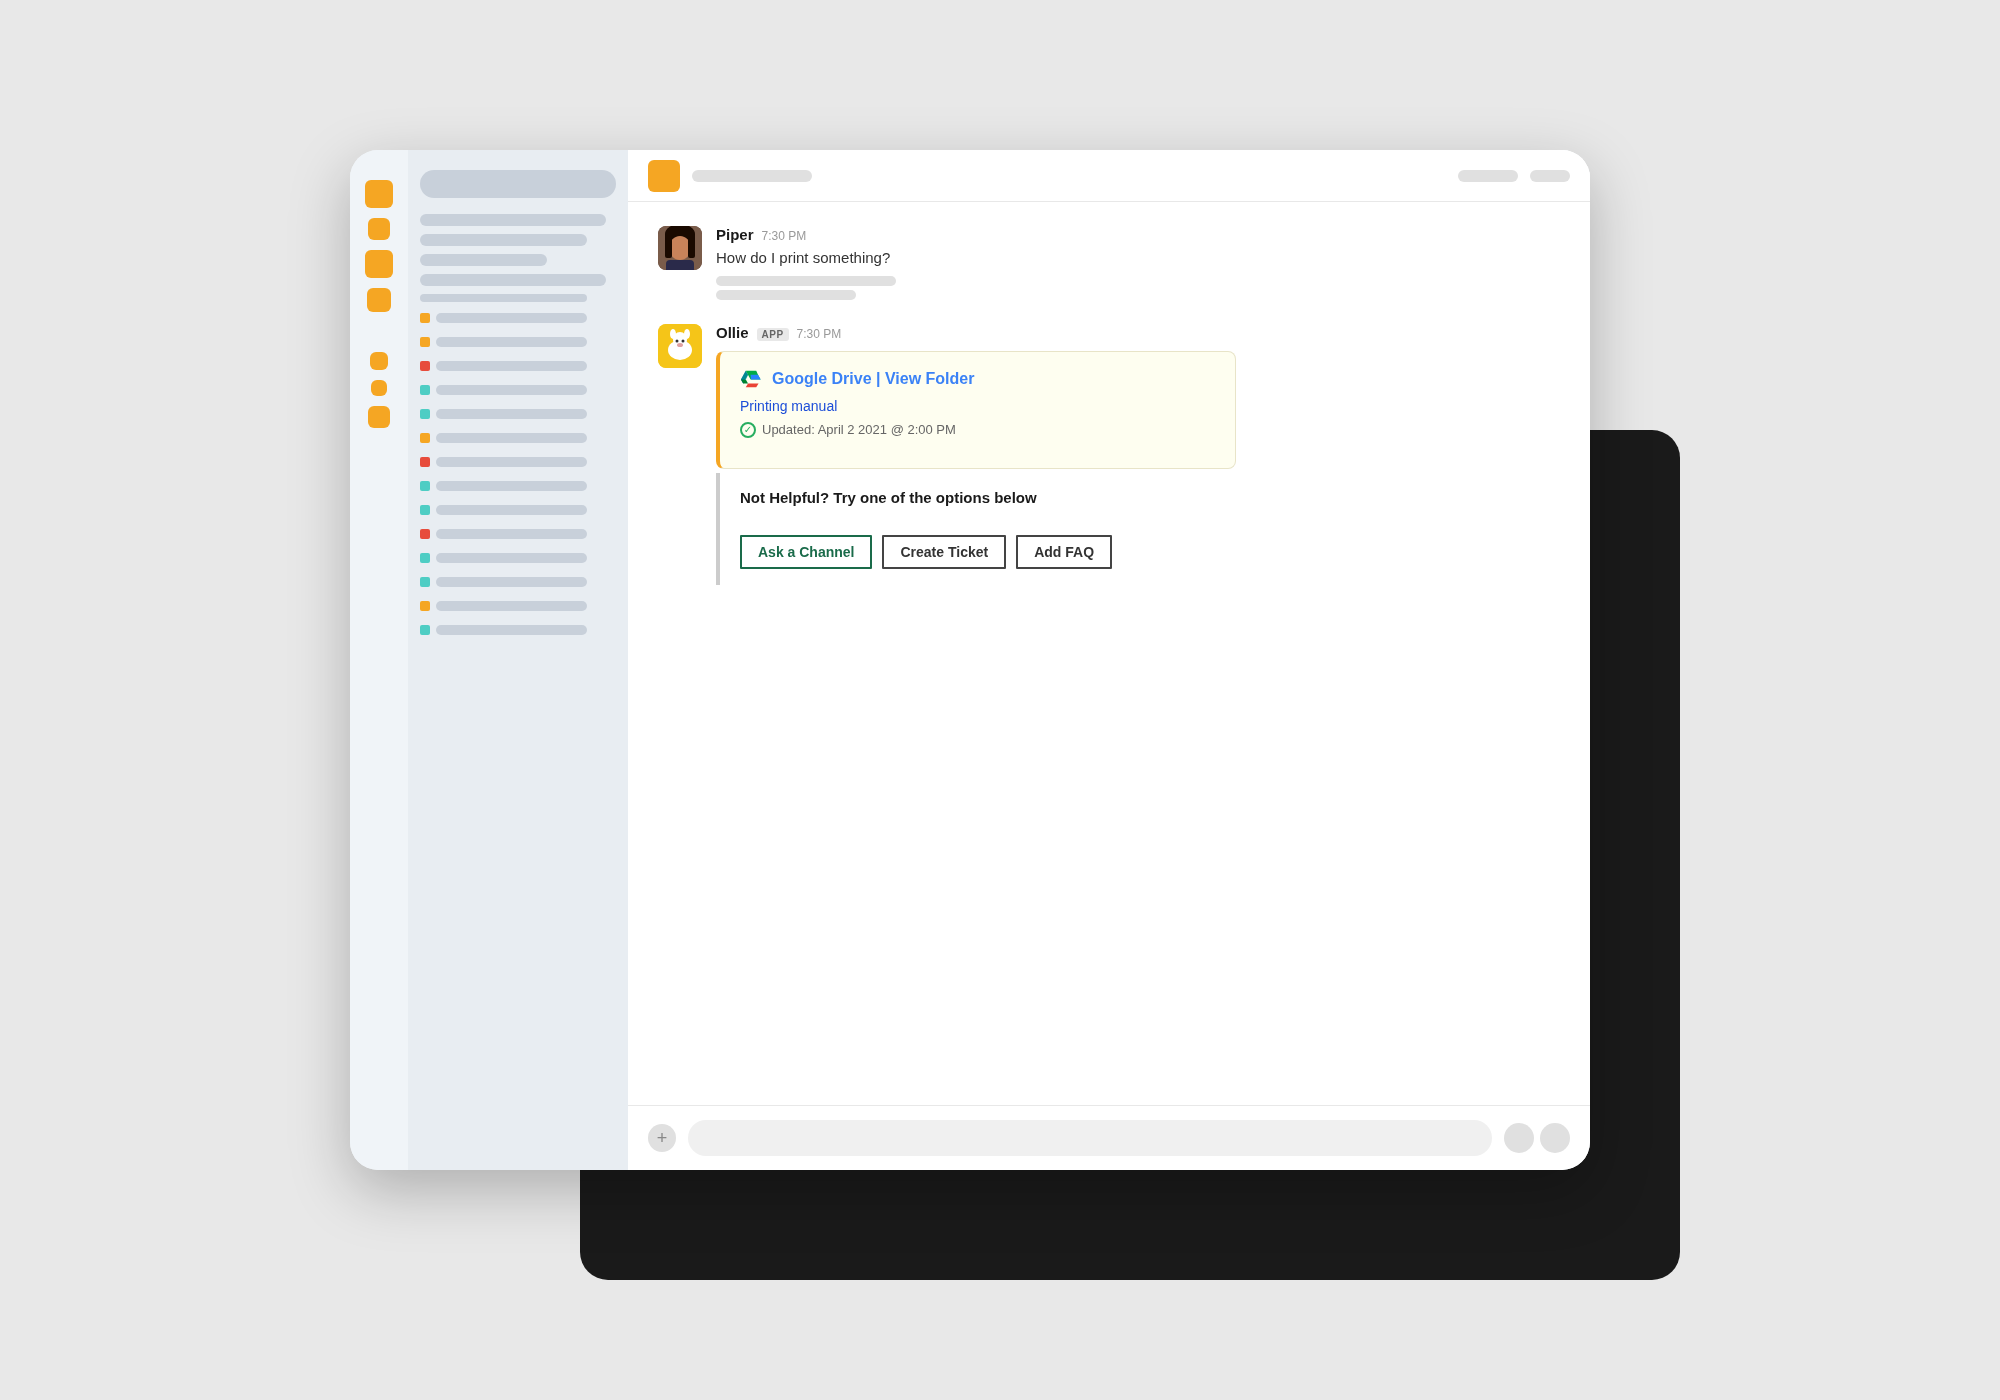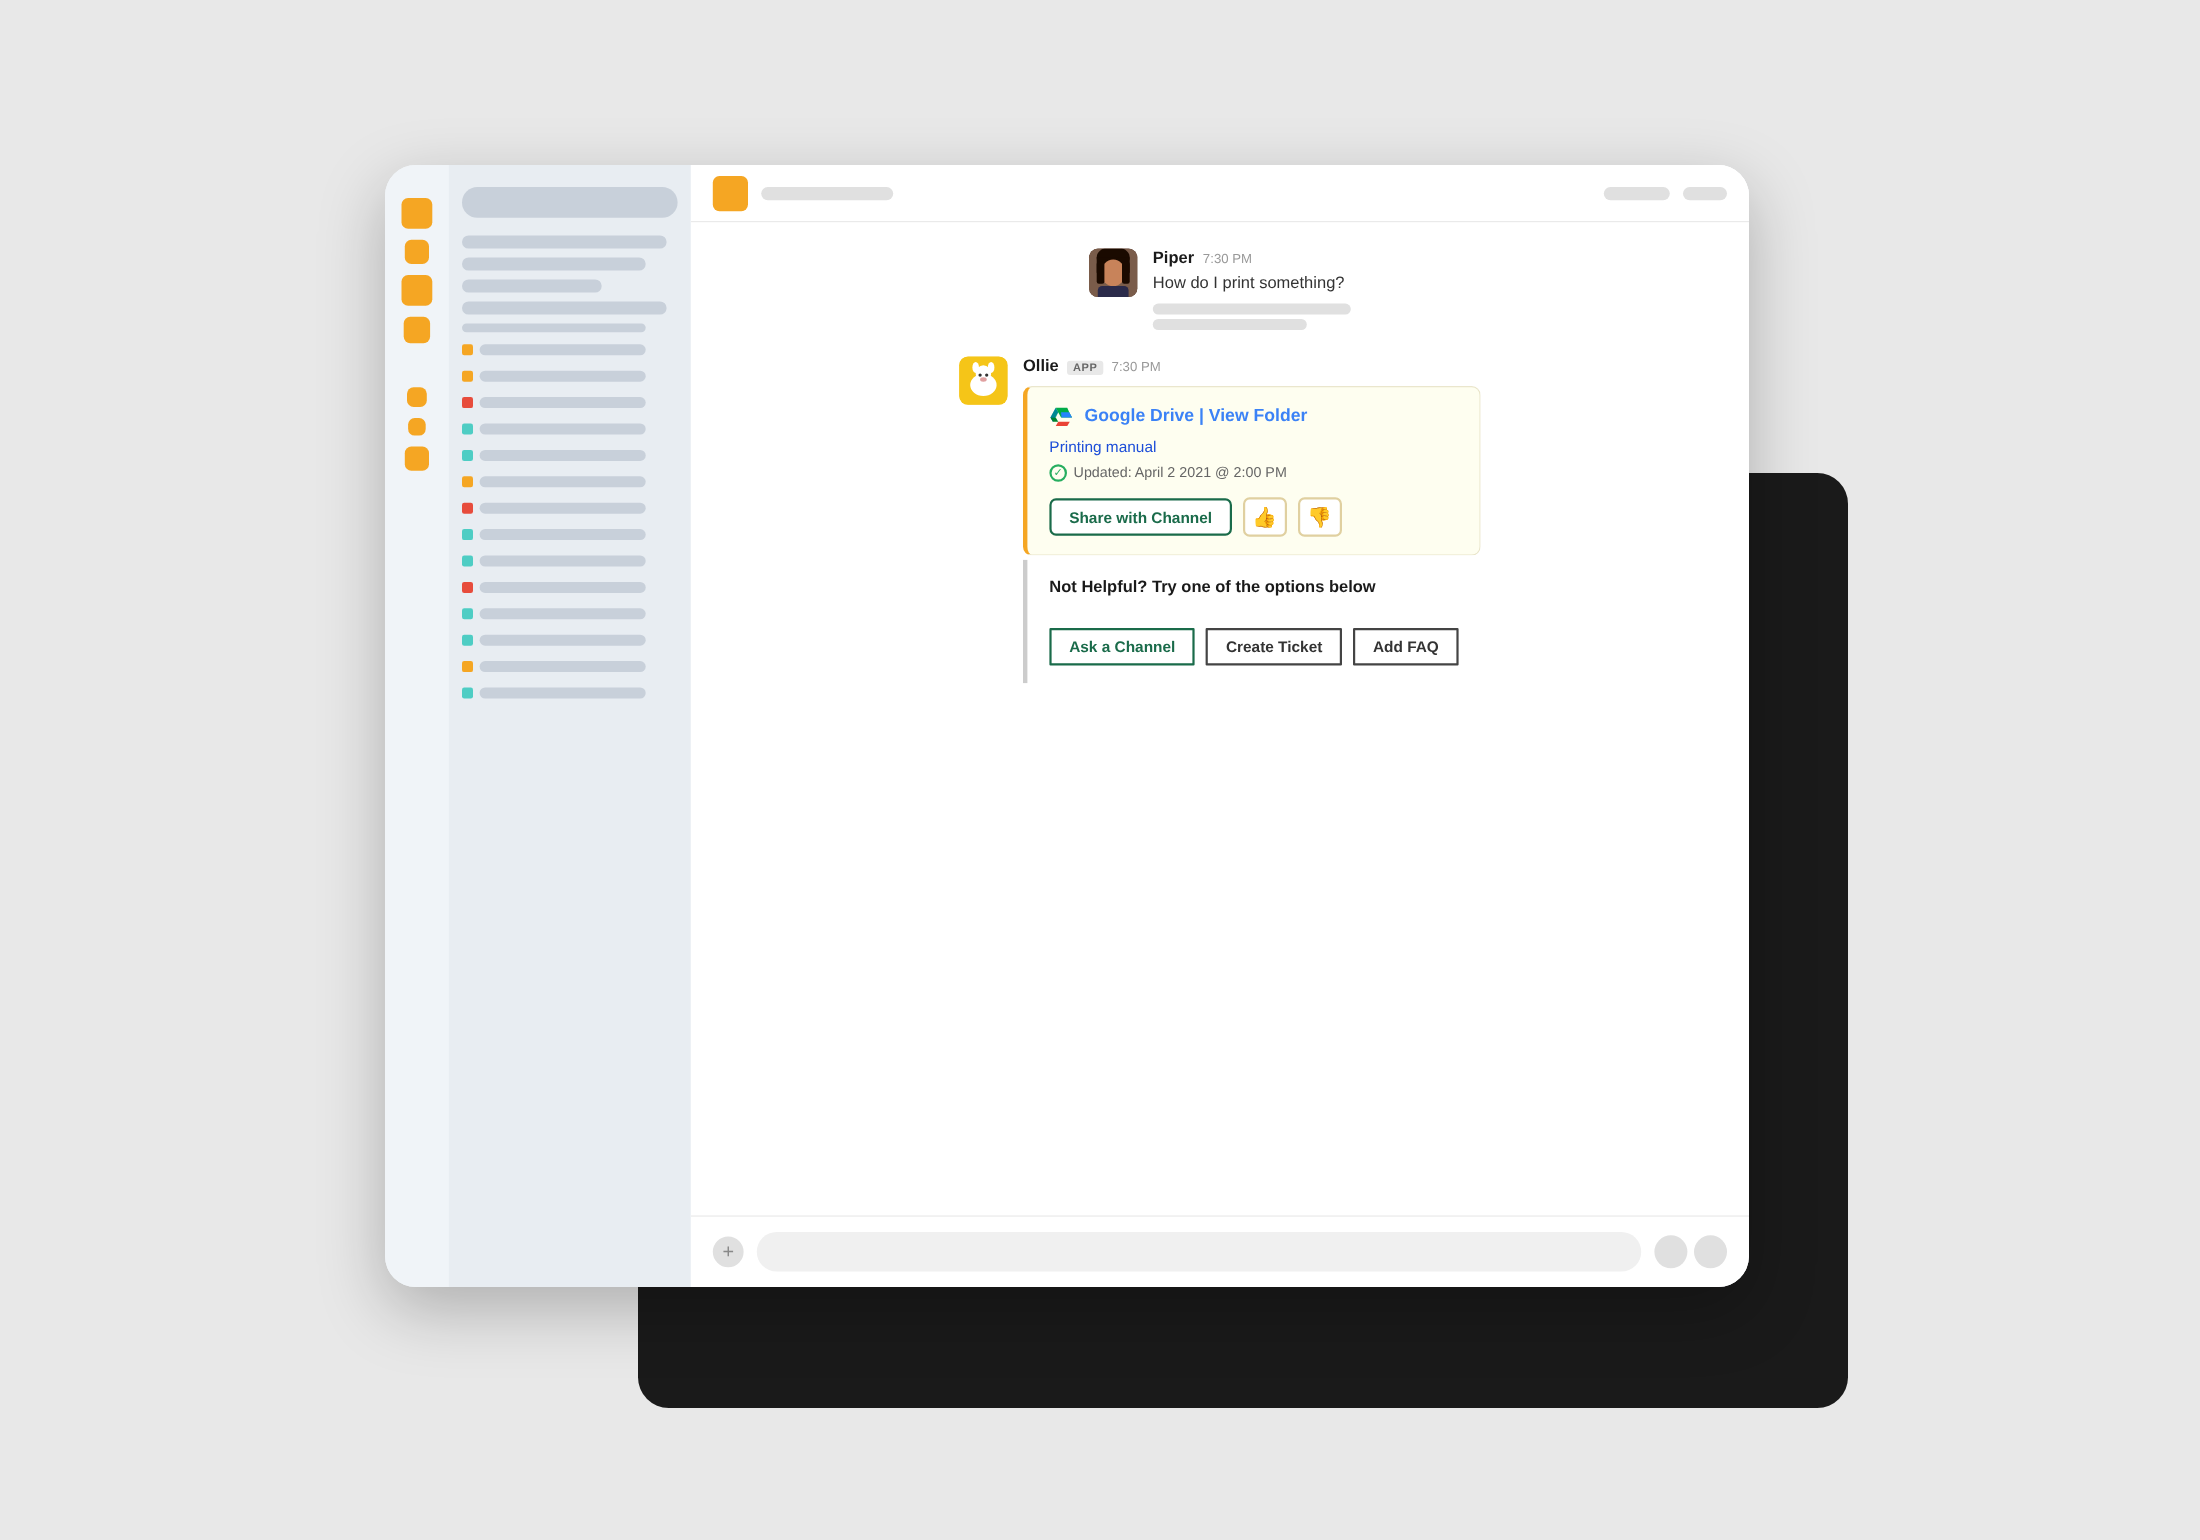--- a/index.html
+++ b/index.html
@@ -156,21 +156,20 @@
     }
 
     
     .messages-area {
       flex: 1;
       padding: 24px 30px;
       overflow: hidden;
       display: flex;
       flex-direction: column;
       gap: 24px;
-      align-items: center;
     }
 
     
     .message {
       display: flex;
       gap: 14px;
       align-items: flex-start;
     }
 
     .message-content {
@@ -566,29 +565,20 @@
                   <path d="M8.78 7.33L6.28 3 1 12.5h5.5z" fill="#00AC47" opacity="0.5"></path>
                   <path d="M8.78 16.83H3.5L1 12.5l2.78 4.33z" fill="#0066DA" opacity="0.5"></path>
                 </svg>
                 <span class="drive-title">Google Drive | View Folder</span>
               </div>
               <div class="drive-subtitle">Printing manual</div>
               <div class="drive-updated">
                 <span class="check-icon">✓</span>
                 <span>Updated: April 2 2021 @ 2:00 PM</span>
               </div>
-              <div class="card-actions">
-                <button class="btn-share">Share with Channel</button>
-                <button class="btn-thumb">
-                  <span>👍</span>
-                </button>
-                <button class="btn-thumb">
-                  <span>👎</span>
-                </button>
-              </div>
             </div>
 
             <div class="not-helpful">
               <div class="not-helpful-title">Not Helpful? Try one of the options below</div>
               <div class="not-helpful-actions">
                 <button class="btn-action">
                   <span>Ask a Channel</span>
                 </button>
                 <button class="btn-action outline-dark">
                   <span>Create Ticket</span>

